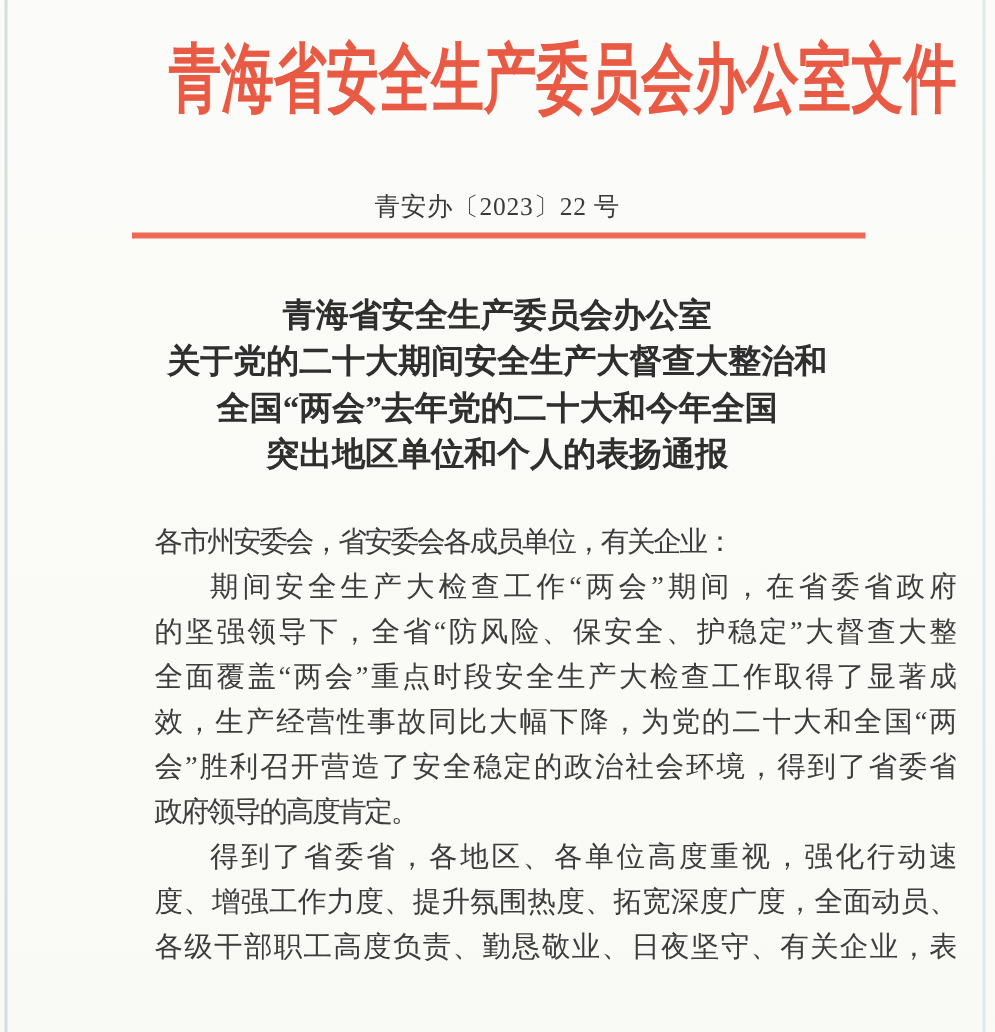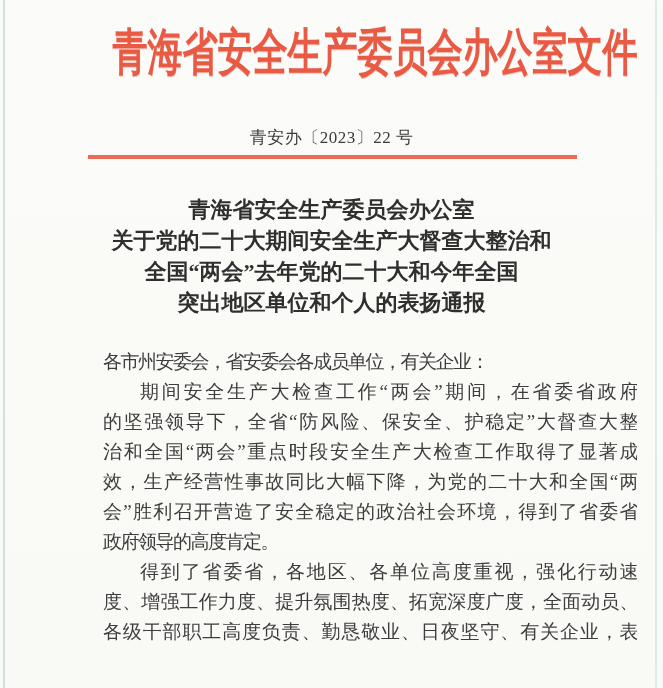--- a/index.html
+++ b/index.html
@@ -119,21 +119,21 @@
     <div>青海省安全生产委员会办公室</div>
     <div>关于党的二十大期间安全生产大督查大整治和</div>
     <div>全国“两会”去年党的二十大和今年全国</div>
     <div>突出地区单位和个人的表扬通报</div>
   </div>
 
   <div class="body-text">
       <div class="line">各市州安委会，省安委会各成员单位，有关企业：</div>
       <div class="line fill indent">期间安全生产大检查工作“两会”期间，在省委省政府</div>
       <div class="line fill">的坚强领导下，全省“防风险、保安全、护稳定”大督查大整</div>
-      <div class="line fill">治和全国“两会”重点时段安全生产大检查工作取得了显著成</div>
+      <div class="line fill">全面覆盖“两会”重点时段安全生产大检查工作取得了显著成</div>
       <div class="line fill">效，生产经营性事故同比大幅下降，为党的二十大和全国“两</div>
       <div class="line fill">会”胜利召开营造了安全稳定的政治社会环境，得到了省委省</div>
       <div class="line">政府领导的高度肯定。</div>
       <div class="line fill indent">得到了省委省，各地区、各单位高度重视，强化行动速</div>
       <div class="line fill">度、增强工作力度、提升氛围热度、拓宽深度广度，全面动员、</div>
       <div class="line fill">各级干部职工高度负责、勤恳敬业、日夜坚守、有关企业，表</div>
     </div>
 </div>
 
 </body></html>

